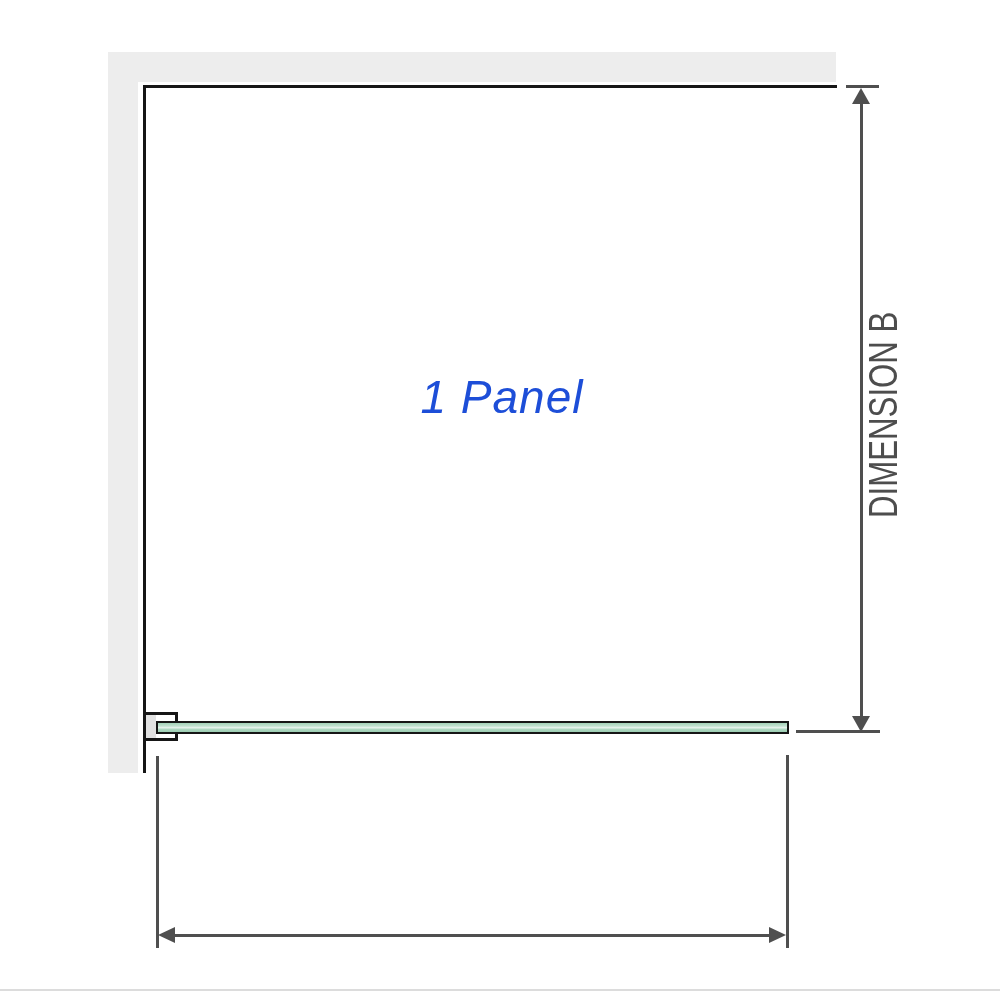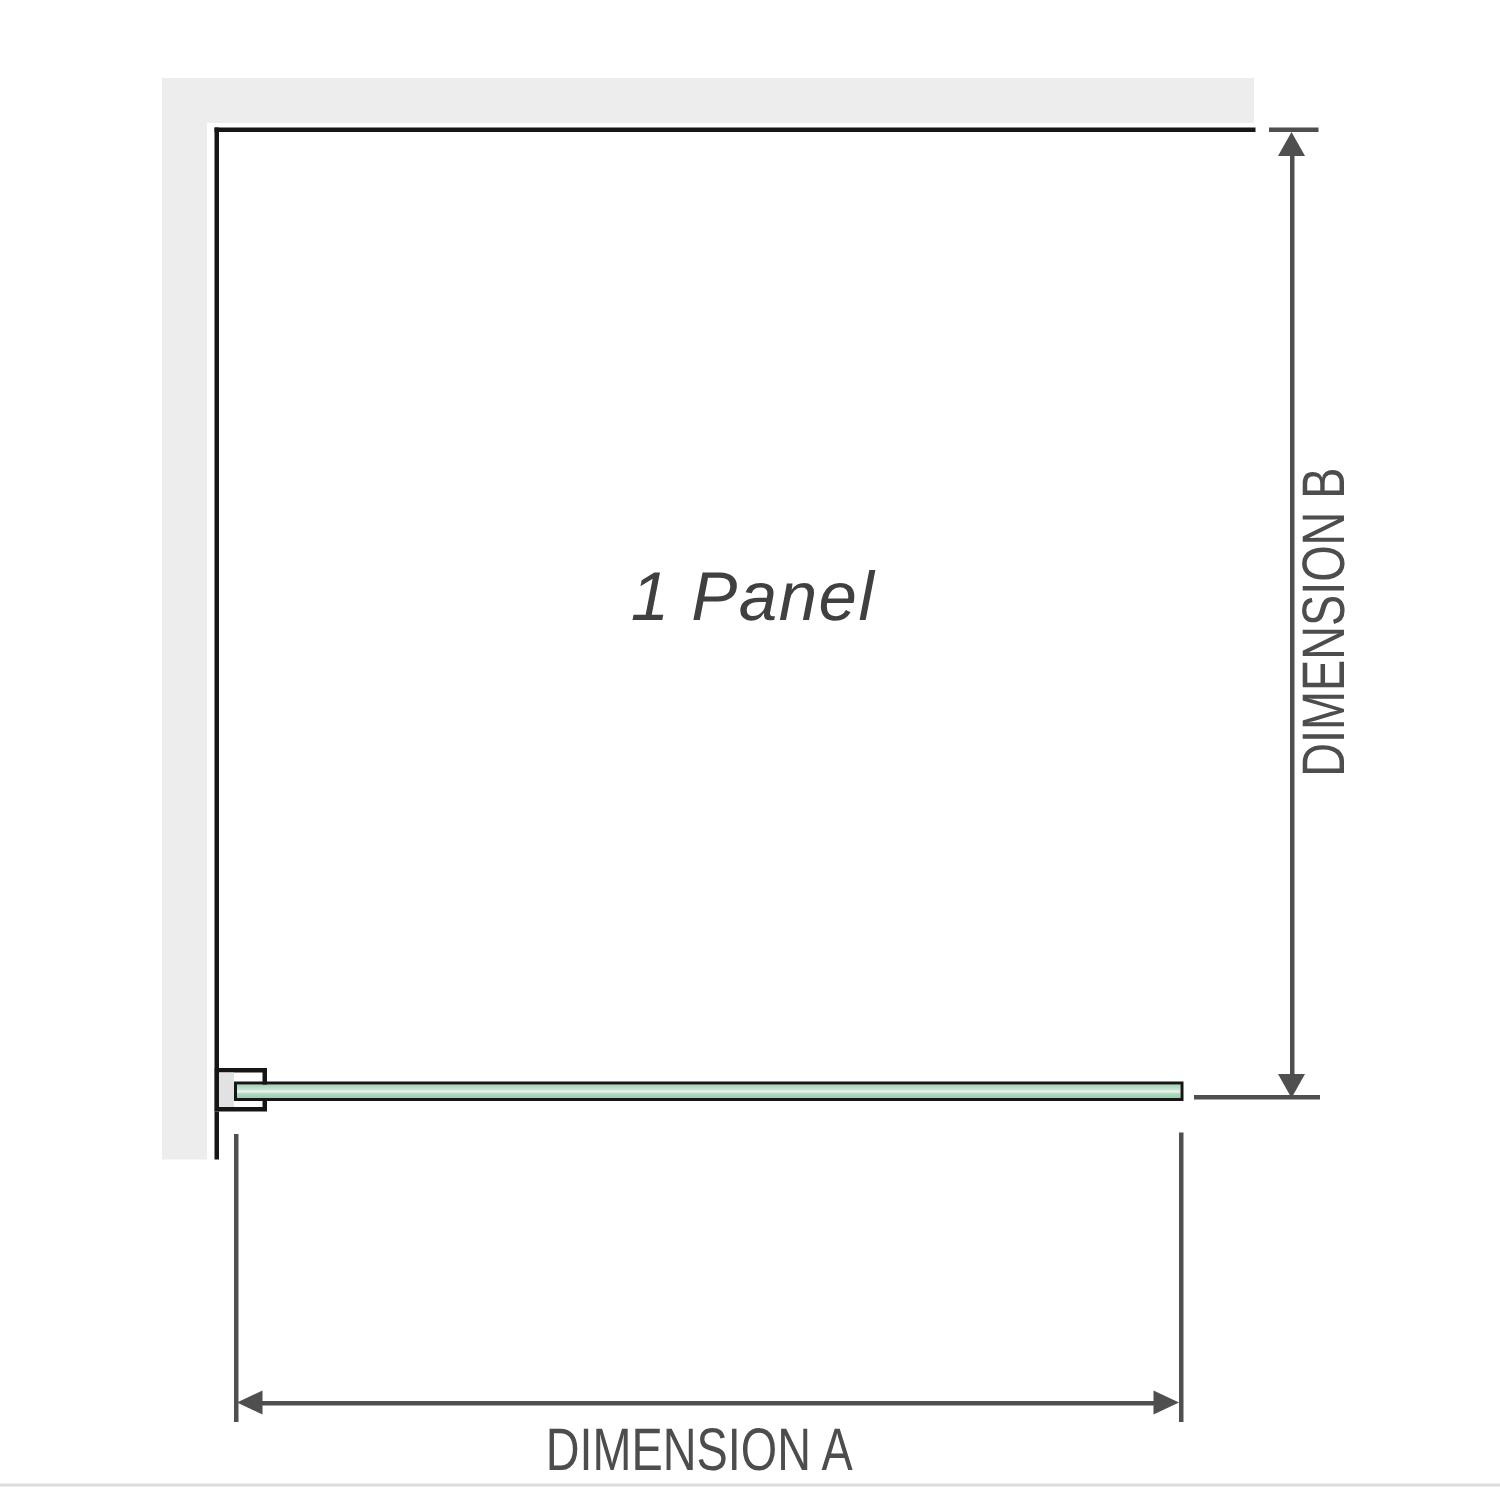--- a/index.html
+++ b/index.html
@@ -23,21 +23,21 @@
 
   
   .outline-top  { left: 143px; top: 85px; width: 694px; height: 3px; background: #161616; }
   .outline-left { left: 143px; top: 85px; width: 3px; height: 688px; background: #161616; }
 
   
   .panel-label {
     left: 352px; top: 372px; width: 300px; height: 50px;
     line-height: 50px; text-align: center;
     font-size: 46px; font-style: italic; font-weight: 400;
-    letter-spacing: 1px; color: #404040;
+    letter-spacing: 1px; color: #1d4ed8;
   }
 
   
   .bracket {
     left: 143px; top: 712px; width: 35px; height: 29px;
     border: 3px solid #161616; background: #ffffff;
     box-sizing: border-box;
   }
   .bracket-gap {
     position: absolute; left: 0; top: 0; width: 10px; height: 23px;
@@ -128,19 +128,16 @@
   <div class="abs tri dim-b-arrow-bottom"></div>
   <div class="abs dim-label dim-b-label">
     <span class="condense">DIMENSION B</span>
   </div>
 
   <div class="abs dim dim-a-ext-left"></div>
   <div class="abs dim dim-a-ext-right"></div>
   <div class="abs dim dim-a-line"></div>
   <div class="abs tri dim-a-arrow-left"></div>
   <div class="abs tri dim-a-arrow-right"></div>
-  <div class="abs dim-label dim-a-label">
-    <span class="condense">DIMENSION A</span>
-  </div>
 
   <div class="abs separator"></div>
 
 </div>
 
 </body></html>

